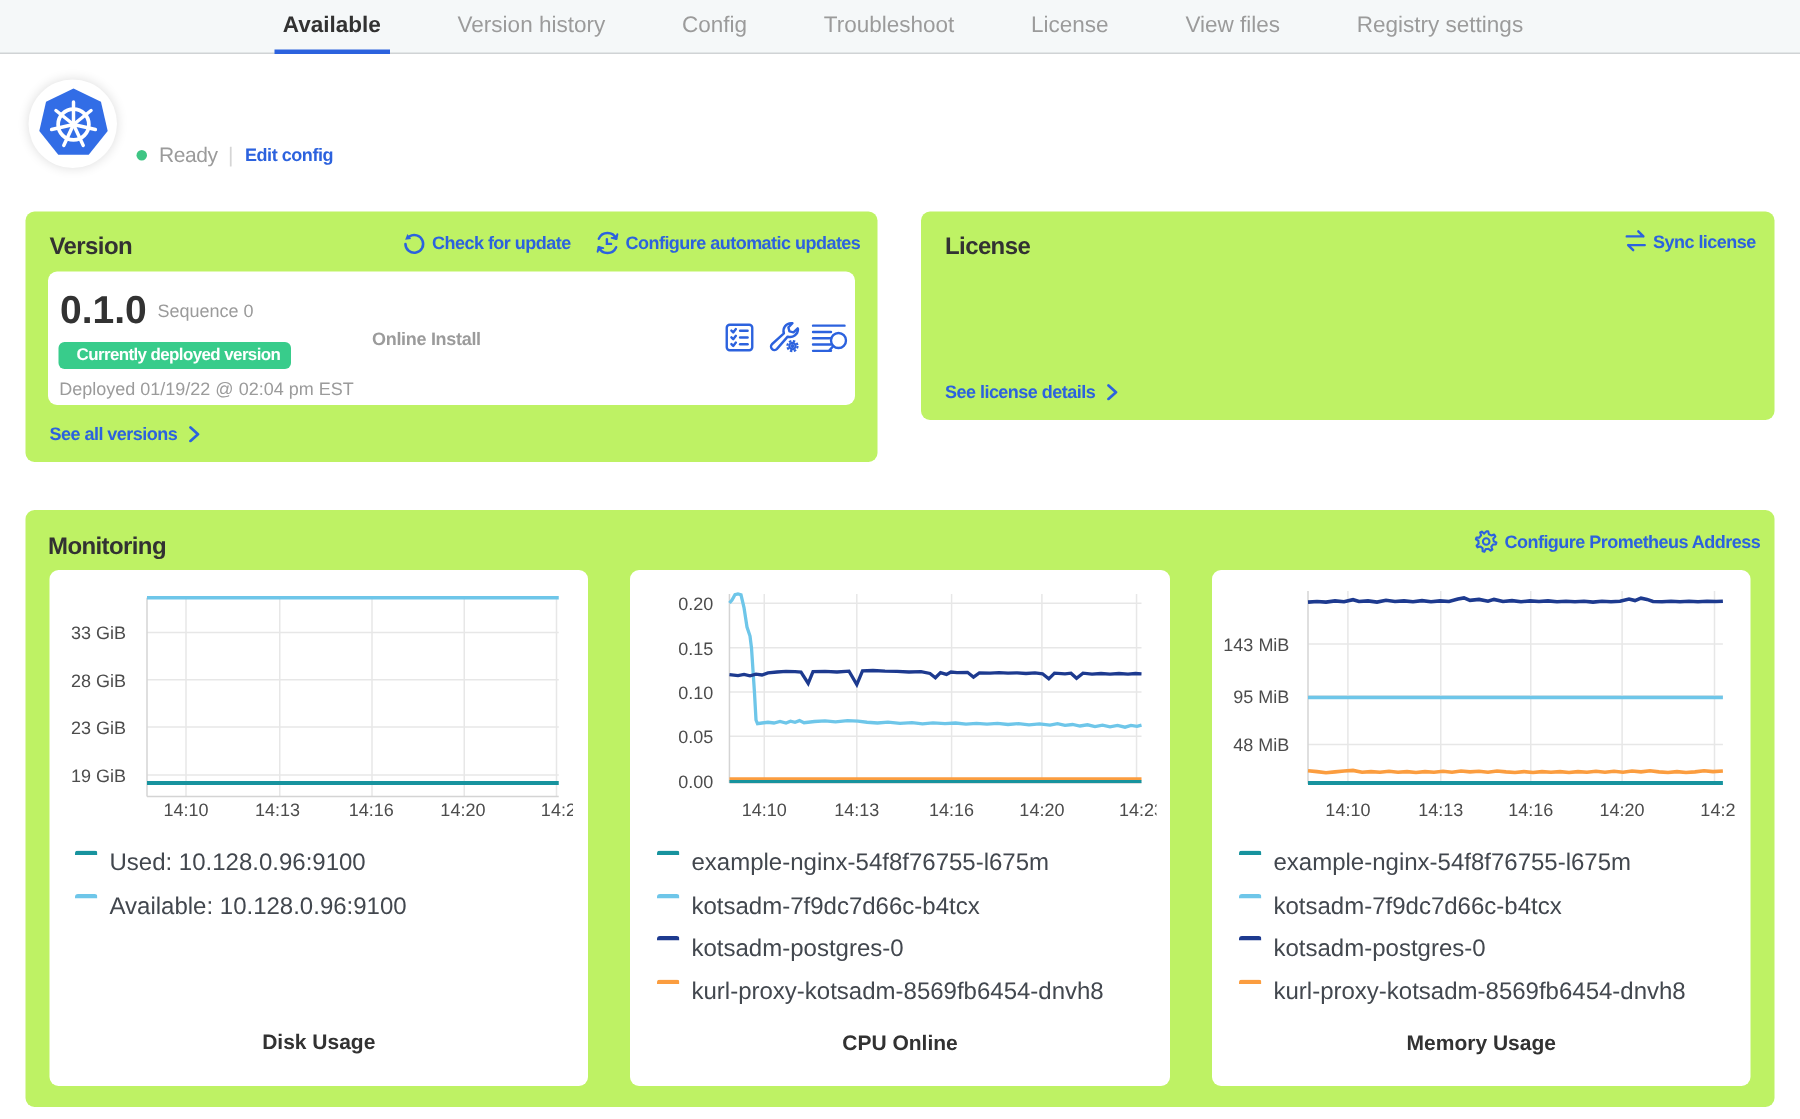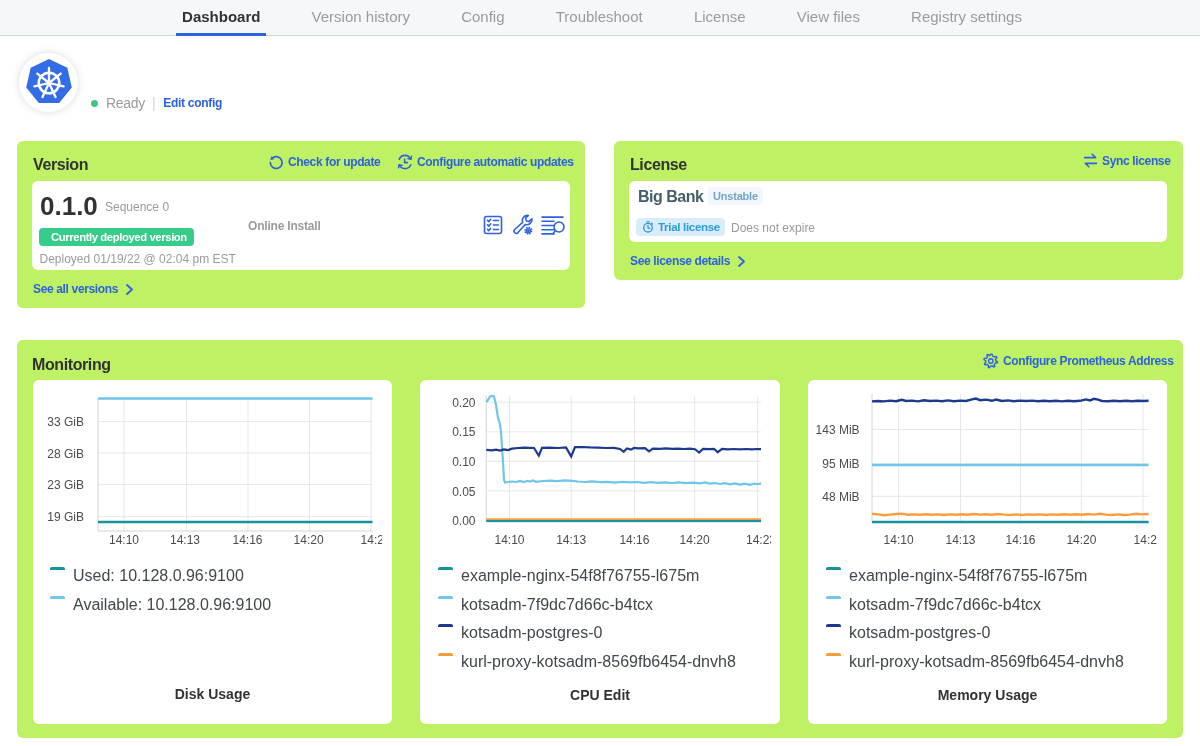--- a/index.html
+++ b/index.html
@@ -27,21 +27,21 @@
   .legend { position:absolute; display:flex; font-size:16px; color:#42474e; }
   .legend .dash { width:15px; border-radius:2px; margin-right:8px; }
   .ptitle { position:absolute; width:100%; text-align:center; font-size:14px; font-weight:bold; color:#323232; }
   .chartlbl { font-size:12px; fill:#4c4c4c; }
 </style>
 </head>
 <body>
 <div class="page">
 
   <div class="nav">
-    <div class="tab active">Dashboard</div>
+    <div class="tab active">Available</div>
     <div class="tab">Version history</div>
     <div class="tab">Config</div>
     <div class="tab">Troubleshoot</div>
     <div class="tab">License</div>
     <div class="tab">View files</div>
     <div class="tab">Registry settings</div>
   </div>
 
   <div class="applogo">
     <svg width="50" height="50" viewBox="0 0 100 100">
@@ -122,32 +122,20 @@
   </div>
 
   <div class="card" style="left:614px; top:141px; width:569px; height:139px;">
     <h2 style="position:absolute; left:16px; top:15px;">License</h2>
     <a class="link iconlink" href="#" style="position:absolute; left:469px; top:12px;">
       <svg width="15" height="15" viewBox="0 0 15 15" fill="none" stroke="#2c62de" stroke-width="1.6" stroke-linecap="round" stroke-linejoin="round">
         <path d="M1.5 4.6 L12 4.6 M9.2 1.2 L12.6 4.6"></path>
         <path d="M13.5 10.4 L3 10.4 M5.8 13.8 L2.4 10.4"></path>
       </svg>
       Sync license</a>
-    <div class="whitebox" style="left:15px; top:40px; width:538px; height:61px;">
-      <span style="position:absolute; left:9px; top:8px; font-size:16px; letter-spacing:-0.5px; font-weight:bold; color:#46606b; line-height:1;">Big Bank</span>
-      <span style="position:absolute; left:79px; top:6px; font-size:11px; letter-spacing:-0.2px; font-weight:bold; color:#75a5c6; background:#f1f7fc; border-radius:3px; padding:3px 5px;">Unstable</span>
-      <span style="position:absolute; left:7px; top:37px; font-size:11.5px; letter-spacing:-0.3px; font-weight:bold; color:#2b9cdb; background:#d9ecfa; border-radius:4px; padding:3px 5px 3px 22px;">Trial license</span>
-      <svg style="position:absolute; left:13px; top:40px;" width="12" height="12" viewBox="0 0 12 12" fill="none" stroke="#2b9cdb" stroke-width="1.3" stroke-linecap="round">
-        <circle cx="6" cy="6.7" r="4.3"></circle>
-        <path d="M6 4.4 L6 6.9 L7.8 7.6"></path>
-        <line x1="4.9" y1="0.8" x2="7.1" y2="0.8"></line>
-        <line x1="9.6" y1="2.2" x2="10.4" y2="3.0"></line>
-      </svg>
-      <span style="position:absolute; left:102px; top:40px; font-size:12px; color:#9b9b9b;">Does not expire</span>
-    </div>
     <a class="link iconlink" href="#" style="position:absolute; left:16px; top:113px;">See license details
       <svg style="margin-left:7px" width="9" height="11" viewBox="0 0 9 11" fill="none" stroke="#2c62de" stroke-width="1.8" stroke-linecap="round" stroke-linejoin="round">
           <path d="M2 1 L7 5.5 L2 10"></path>
         </svg>
     </a>
   </div>
 
   <div class="card" style="left:17px; top:340px; width:1166px; height:398px;">
     <h2 style="position:absolute; left:15px; top:16px;">Monitoring</h2>
     <a class="link iconlink" href="#" style="position:absolute; left:966px; top:13px;">
@@ -228,21 +216,21 @@
         </g>
         <polyline fill="none" stroke="#6ec6e9" stroke-width="2.2" points="66.3,22 68,20 70,16.5 72,16 74,16.5 76,25 78,38 80,44 81,52 83,82 84,100 85,102.5 88,102 92,101.5 96,102 100,101 104,102 107,100.8 110,101.5 113,100.4 116,101.8 123,101 130,100.6 137,101.2 145,100.4 152,100.8 158,101.5 165,102 172,101.4 180,102.2 188,101.8 195,102.6 202,101.9 210,102.4 217,102 224,102.8 231,102.2 238,102.8 245,102.3 252,103 259,102.4 266,103.2 273,102.6 280,103.4 285,102.4 290,103.6 295,103 300,104 305,103.2 310,104.4 315,103.4 320,104.6 325,103.6 330,104.8 334,103.6 338,104.2 341,103.4"></polyline>
         <polyline fill="none" stroke="#1d3a8f" stroke-width="2.2" points="66.3,69.8 72,70.4 76,69.6 80,70.6 84,69.4 88,70 92,68.6 98,68 104,67.6 110,67.8 114,68 118.8,75.6 122,67.8 130,67.6 138,68 146,67.4 151.2,76.4 155,67.2 162,67 170,67.4 178,67.6 186,68 194,67.8 200,69 203.6,71.8 207,68.4 211,69.6 214,68 218,68.4 225,68.2 229,71.4 232.9,68.6 240,68.8 246,68.4 252,68.8 258,68.6 264,69 270,68.6 275,69.2 279.2,72.6 283,68.8 290,69.2 294,68.8 297.7,72.2 302,68.8 308,69.4 314,69 320,69.4 326,69 332,69.4 337,69 341,69.2"></polyline>
         <line x1="66.3" y1="139.3" x2="341" y2="139.3" stroke="#fb9d3f" stroke-width="2.2"></line>
         <line x1="66.3" y1="141" x2="341" y2="141" stroke="#17939e" stroke-width="2"></line>
       </svg>
       <div class="legend" style="left:18px; top:187px;"><span class="dash" style="border-top:3px solid #17939e;"></span>example-nginx-54f8f76755-l675m</div>
       <div class="legend" style="left:18px; top:215.5px;"><span class="dash" style="border-top:3px solid #6ec6e9;"></span>kotsadm-7f9dc7d66c-b4tcx</div>
       <div class="legend" style="left:18px; top:244px;"><span class="dash" style="border-top:3px solid #1d3a8f;"></span>kotsadm-postgres-0</div>
       <div class="legend" style="left:18px; top:272.5px;"><span class="dash" style="border-top:3px solid #fb9d3f;"></span>kurl-proxy-kotsadm-8569fb6454-dnvh8</div>
-      <div class="ptitle" style="top:307px;">CPU Edit</div>
+      <div class="ptitle" style="top:307px;">CPU Online</div>
     </div>
 
     <div class="whitebox" style="left:791px; top:40px; width:359px; height:344px; overflow:hidden;">
       <svg width="349" height="175" style="position:absolute; top:0; left:0;">
         <g stroke="#e7e7e7" stroke-width="1">
           <line x1="90.6" y1="14" x2="90.6" y2="142.5"></line>
           <line x1="152.5" y1="14" x2="152.5" y2="142.5"></line>
           <line x1="212.5" y1="14" x2="212.5" y2="142.5"></line>
           <line x1="273.4" y1="14" x2="273.4" y2="142.5"></line>
           <line x1="335" y1="14" x2="335" y2="142.5"></line>

